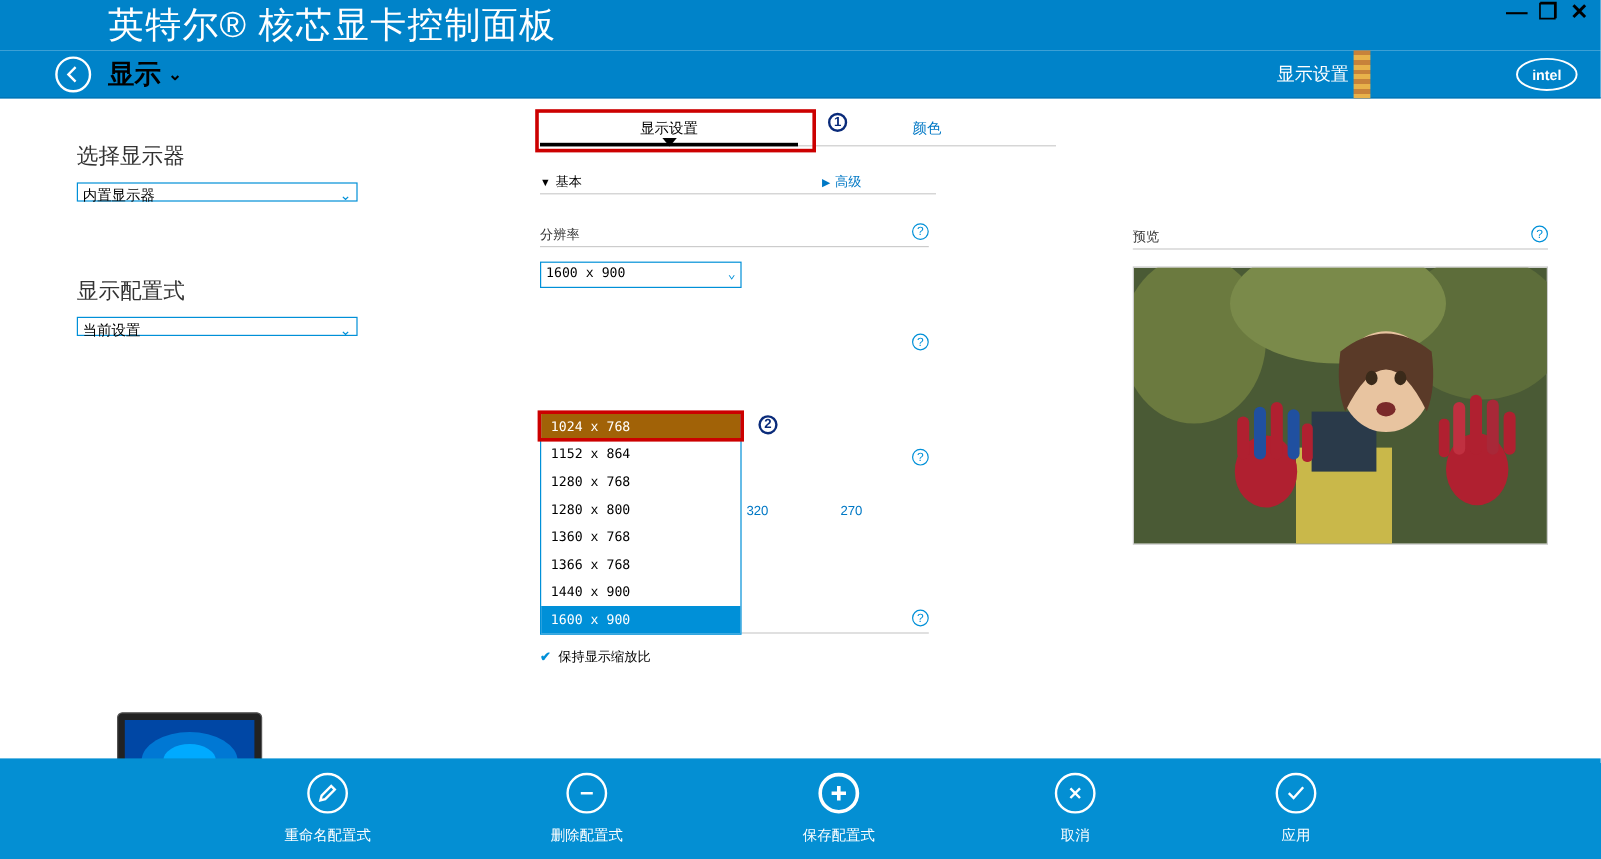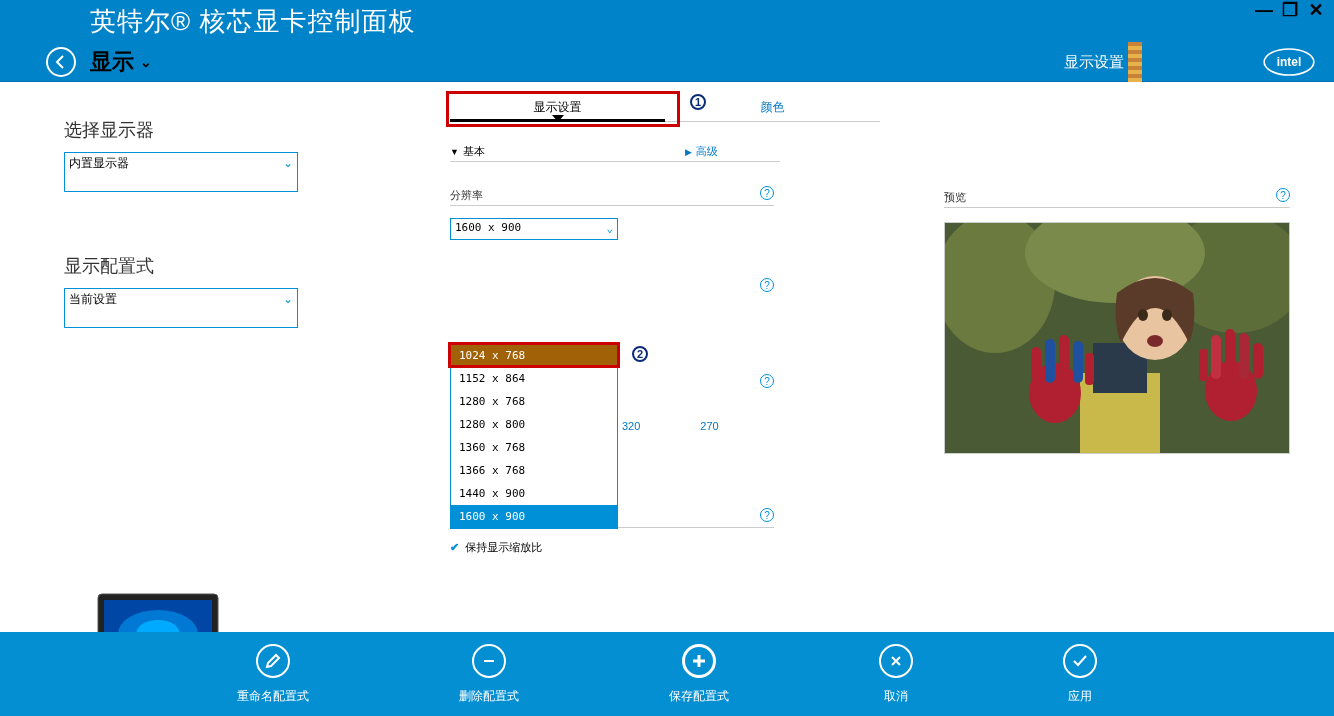--- a/index.html
+++ b/index.html
@@ -15,21 +15,21 @@
   
   .titlebar {
     background: #0083c9;
     color: #fff;
     height: 42px;
     display: flex;
     align-items: center;
     position: relative;
   }
   .titlebar .title {
-    font-size: 26px;
+    font-size: 30px;
     font-weight: 300;
     margin-left: 90px;
     letter-spacing: 1px;
   }
   .winctrls {
     position: absolute;
     right: 6px; top: 0;
     display: flex; gap: 2px;
   }
   .winctrls span {
@@ -98,21 +98,21 @@
   }
   .section-label {
     font-size: 18px;
     color: #333;
     font-weight: 300;
     margin-bottom: 10px;
     font-family: Liberation Sans, sans-serif;
   }
   .dropdown {
     width: 234px;
-    height: 40px;
+    height: 16px;
     border: 1px solid #0090d8;
     font-size: 12px;
     padding: 2px 4px;
     background: #fff;
     position: relative;
     cursor: pointer;
   }
   .dropdown .caret {
     position: absolute; right: 4px; top: 3px;
     color: #0090d8;

